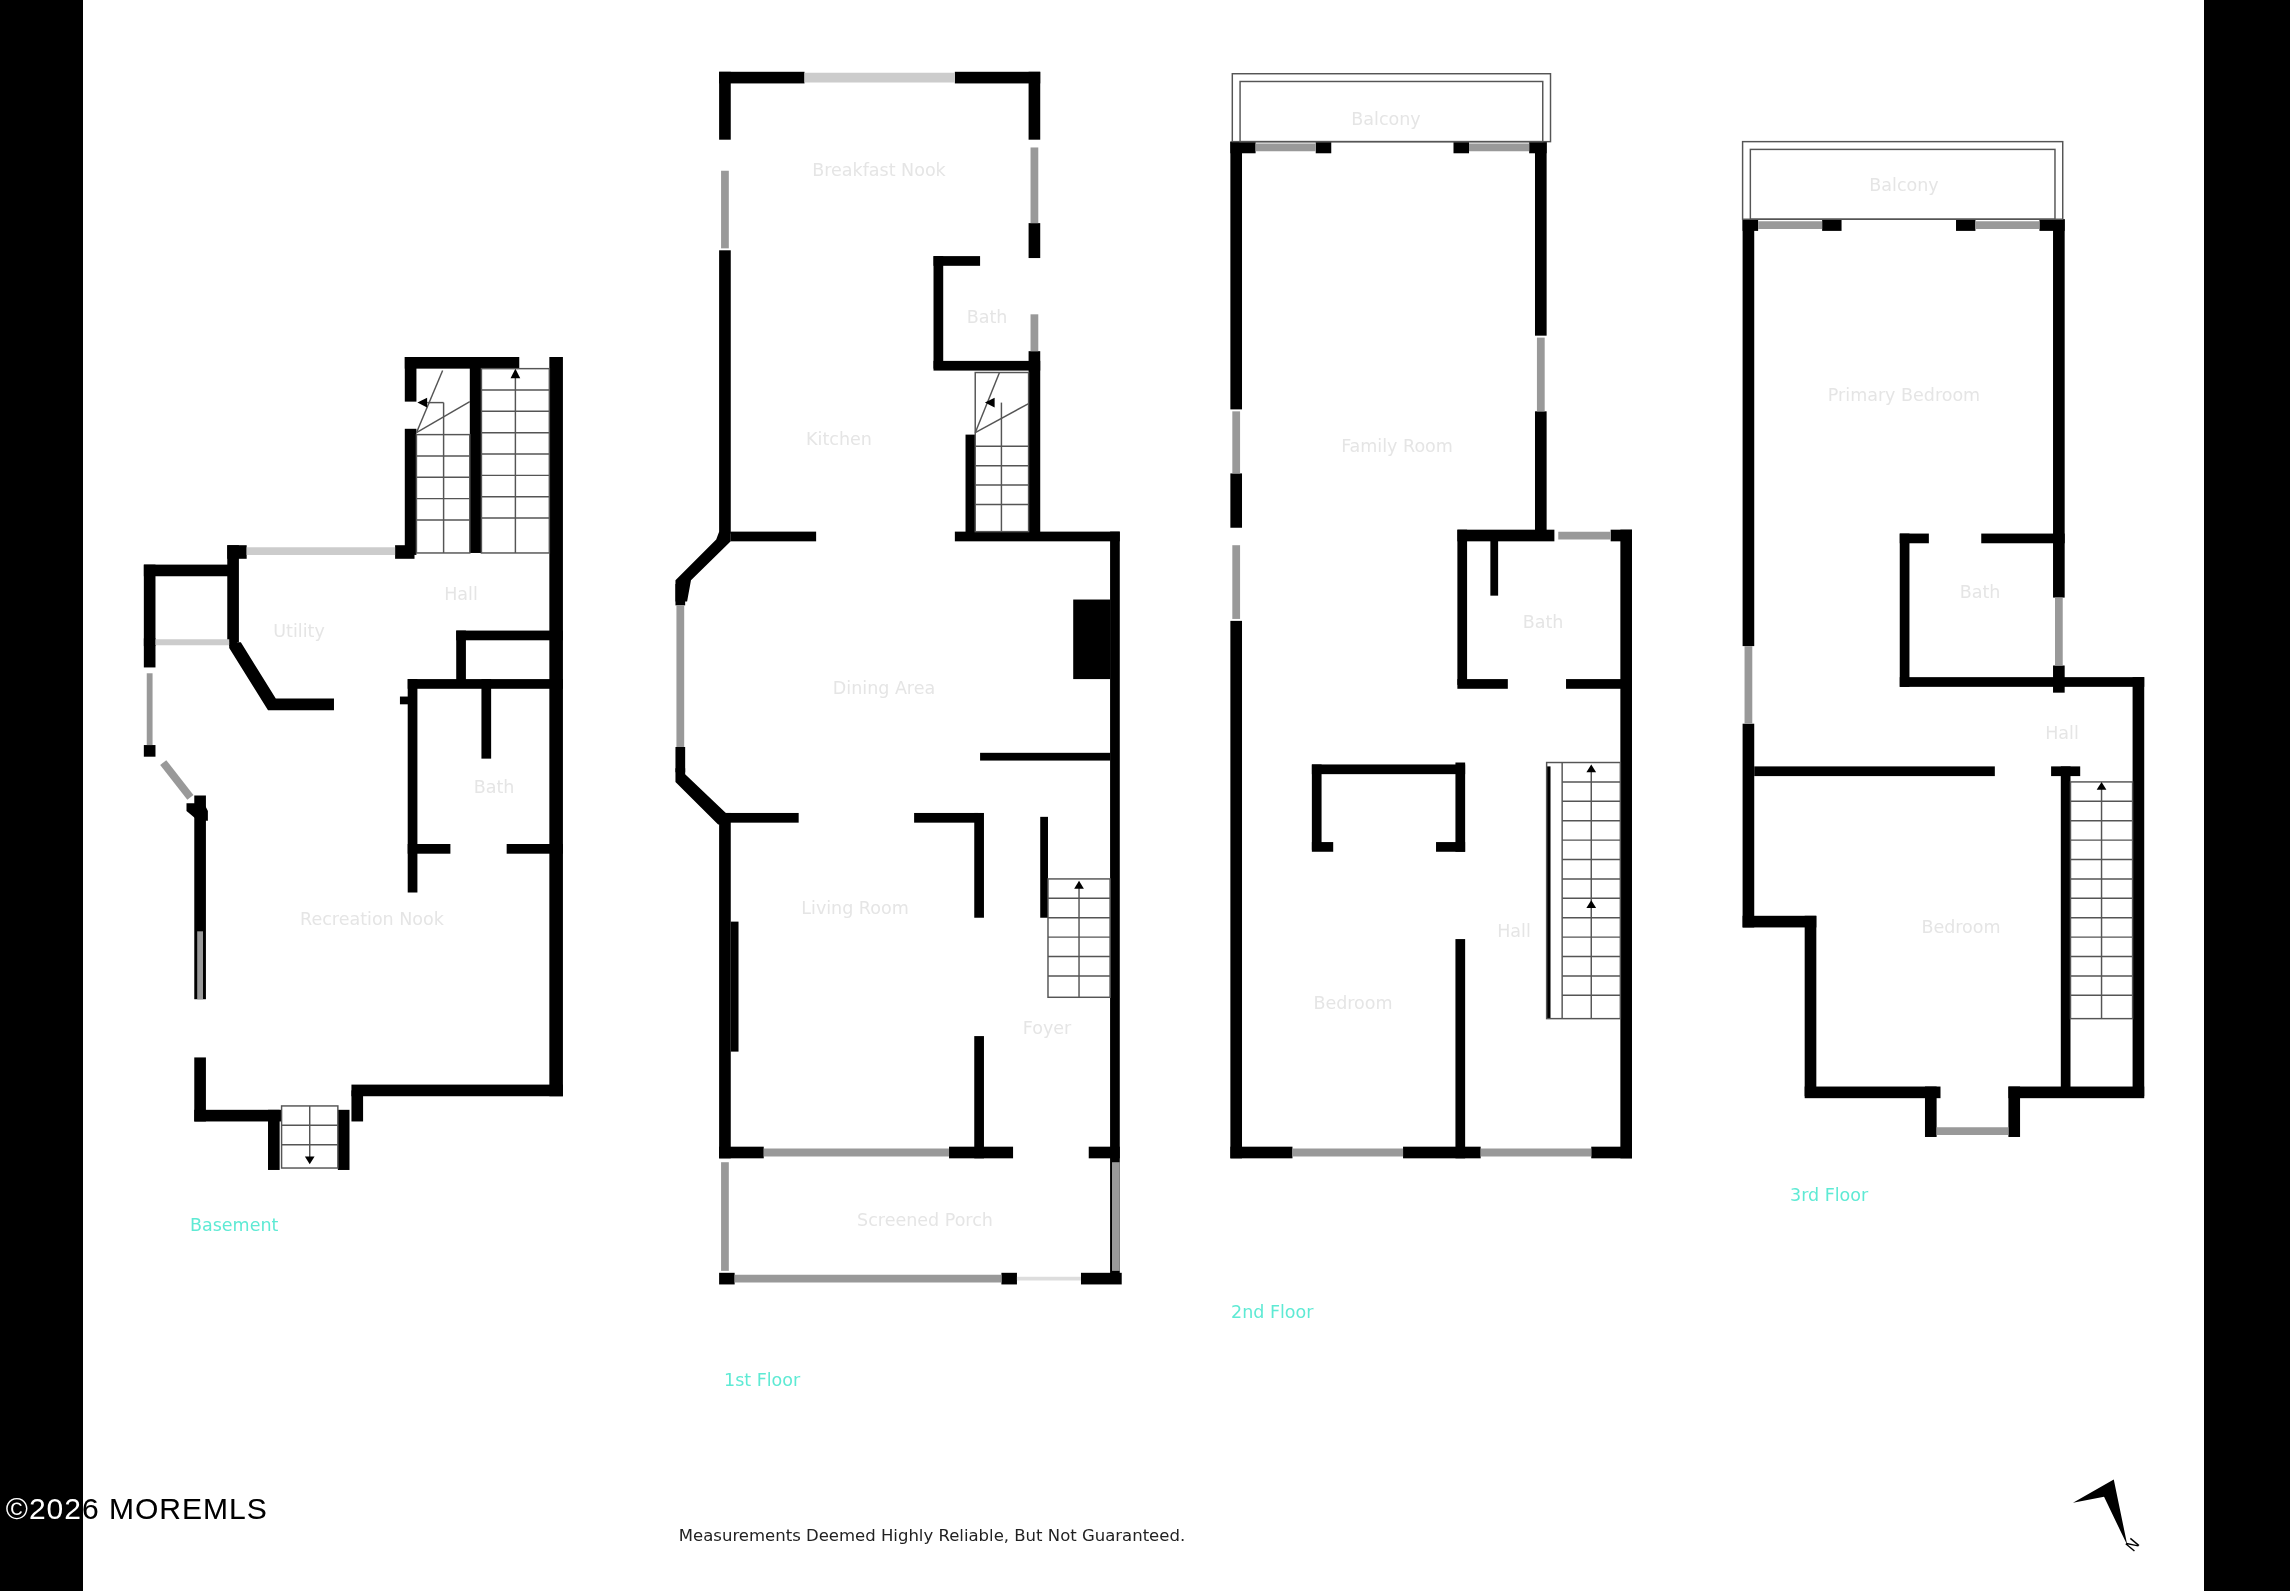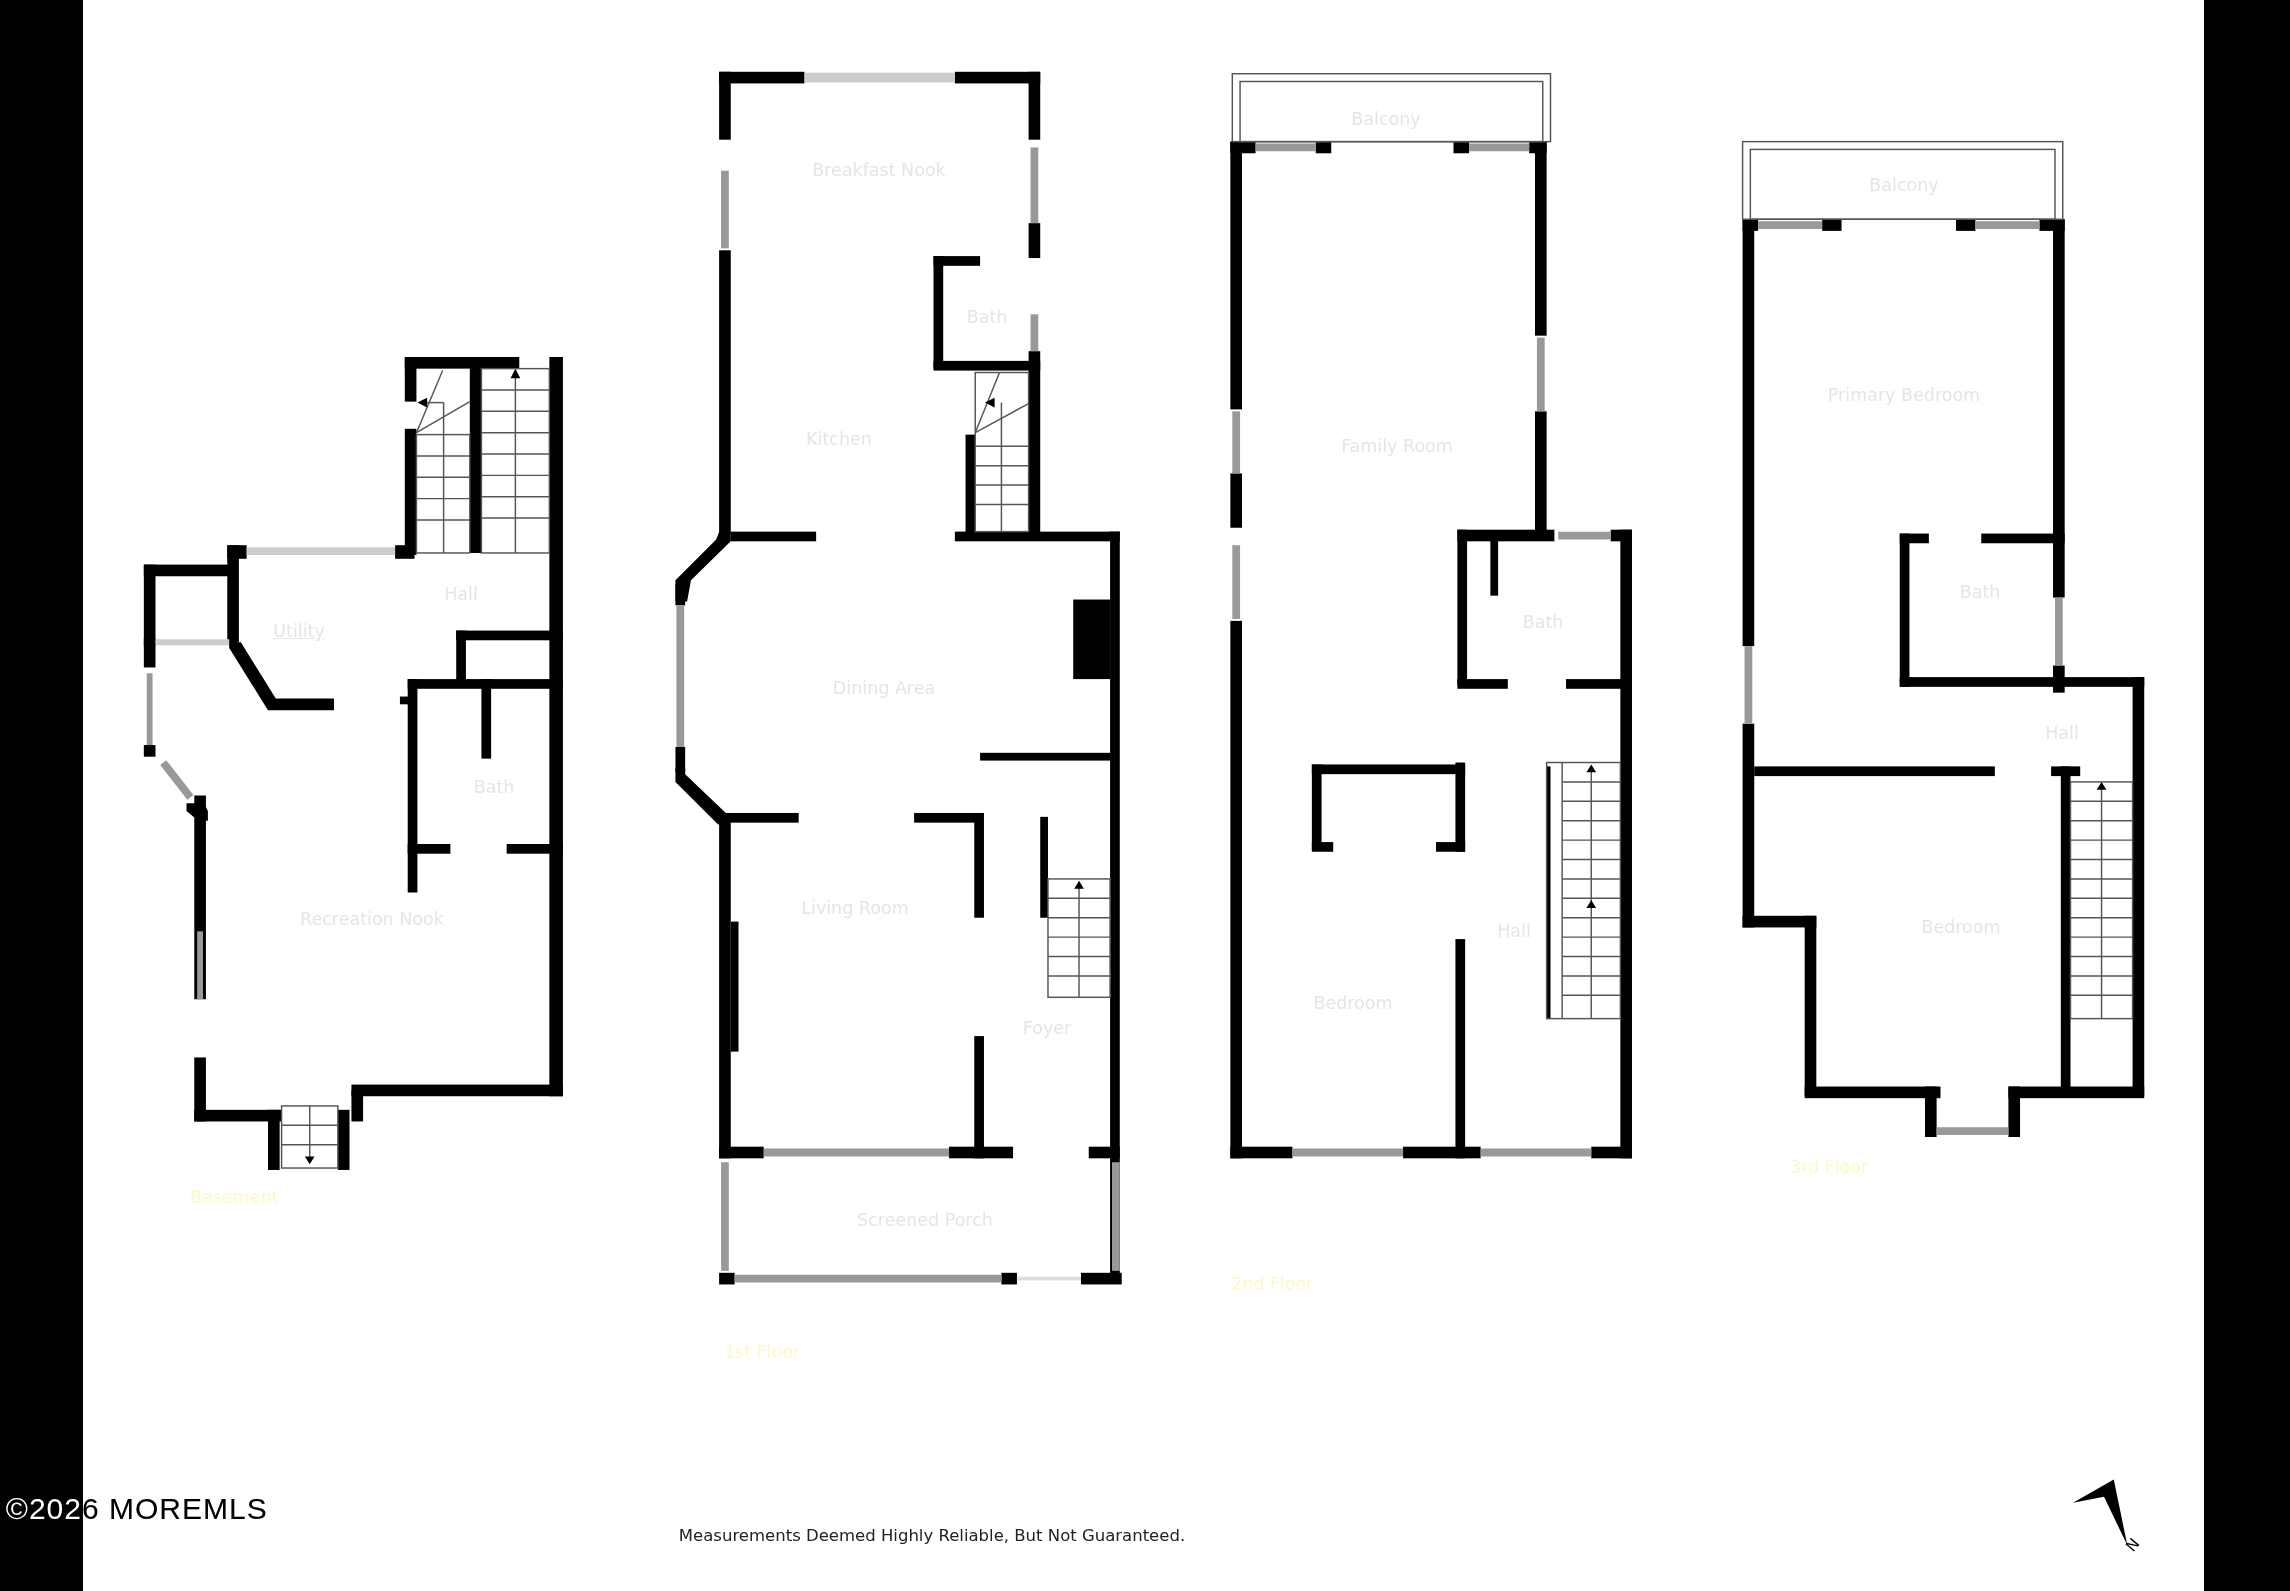--- a/index.html
+++ b/index.html
@@ -1,20 +1,20 @@
 <!DOCTYPE html>
 <html><head>
 <meta charset="utf-8">
 <style>
   html, body { margin:0; padding:0; }
   body { width:2290px; height:1591px; background:#000; position:relative; overflow:hidden; font-family:"DejaVu Sans", sans-serif; }
   .canvas { position:absolute; left:83px; top:0; width:2121px; height:1591px; background:#fff; }
   svg.plan { position:absolute; left:0; top:0; width:2290px; height:1591px; }
   .lbl { position:absolute; font-family:"DejaVu Sans", sans-serif; font-size:17.5px; color:#e5e5e5; white-space:nowrap; transform:translate(-50%,-50%); }
-  .floor-lbl { position:absolute; font-family:"DejaVu Sans", sans-serif; font-size:17.5px; color:#fef9c3; white-space:nowrap; }
+  .floor-lbl { position:absolute; font-family:"DejaVu Sans", sans-serif; font-size:17.5px; color:#5eead4; white-space:nowrap;margin-top:28px; }
   .disclaimer { position:absolute; left:0; width:1864px; top:1526px; text-align:center; font-family:"DejaVu Sans", sans-serif; font-size:16.5px; color:#222; }
   .watermark { position:absolute; left:5.8px; top:1492px; font-family:"Liberation Sans", sans-serif; font-size:30px; letter-spacing:1px; color:#fff; mix-blend-mode:difference; }
   .compass { position:absolute; left:2067px; top:1460px; }
 </style>
 </head>
 <body>
 
 <div class="canvas"></div>
 
 <svg class="plan" viewBox="0 0 2360 1640" xmlns="http://www.w3.org/2000/svg">
@@ -275,21 +275,21 @@
     <polygon points="319,1200 314,1192 324,1192"></polygon>
     <polygon points="1015,415 1025,410 1025,420"></polygon>
     <polygon points="1112,908 1107,916 1117,916"></polygon>
     <polygon points="1640,788 1635,796 1645,796"></polygon>
     <polygon points="1640,928 1635,936 1645,936"></polygon>
     <polygon points="2166,806 2161,814 2171,814"></polygon>
   </g>
 </svg>
 
 <div class="lbl" style="left:461px; top:594px;">Hall</div>
-<div class="lbl" style="left:299px; top:631px;text-decoration:underline;">Utility</div>
+<div class="lbl" style="left:299px; top:631px;">Utility</div>
 <div class="lbl" style="left:494px; top:787px;">Bath</div>
 <div class="lbl" style="left:372px; top:919px;">Recreation Nook</div>
 <div class="floor-lbl" style="left:190px; top:1187px;">Basement</div>
 
 <div class="lbl" style="left:879px; top:170px;">Breakfast Nook</div>
 <div class="lbl" style="left:987px; top:317px;">Bath</div>
 <div class="lbl" style="left:839px; top:439px;">Kitchen</div>
 <div class="lbl" style="left:884px; top:688px;">Dining Area</div>
 <div class="lbl" style="left:855px; top:908px;">Living Room</div>
 <div class="lbl" style="left:1047px; top:1028px;">Foyer</div>

